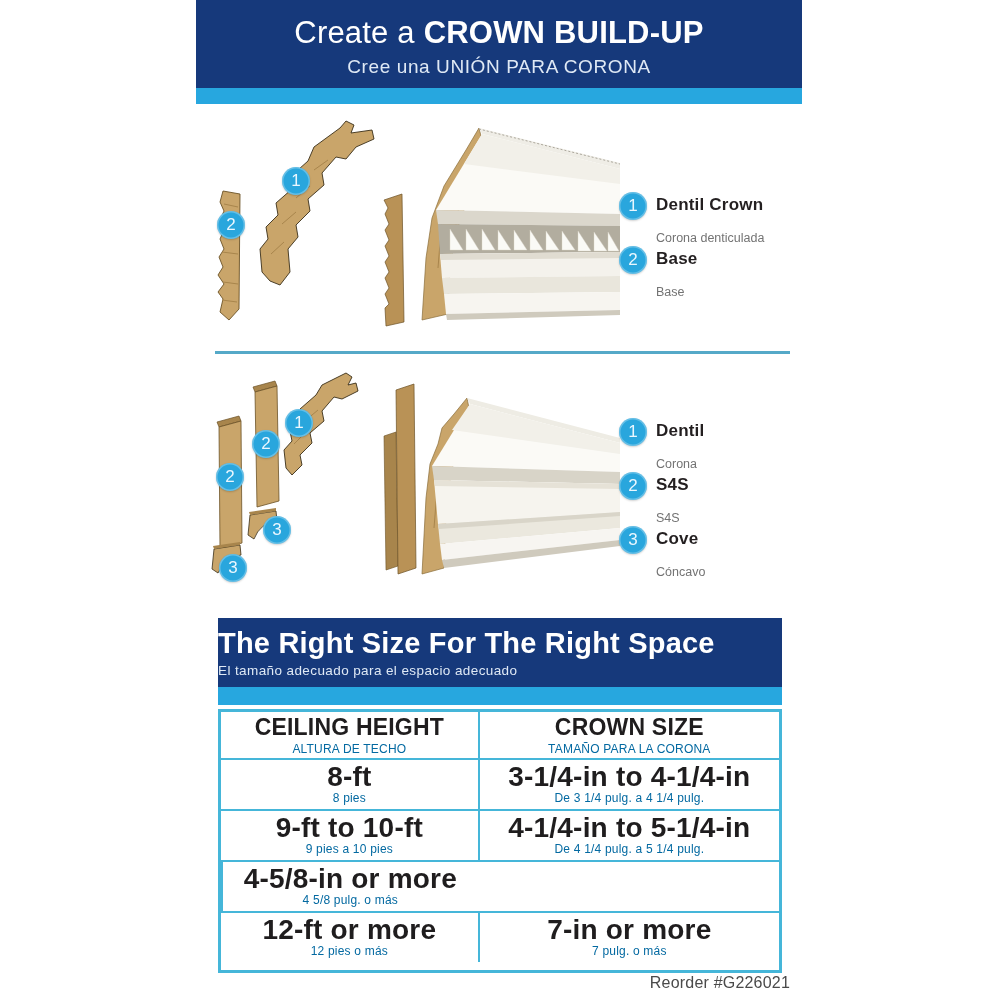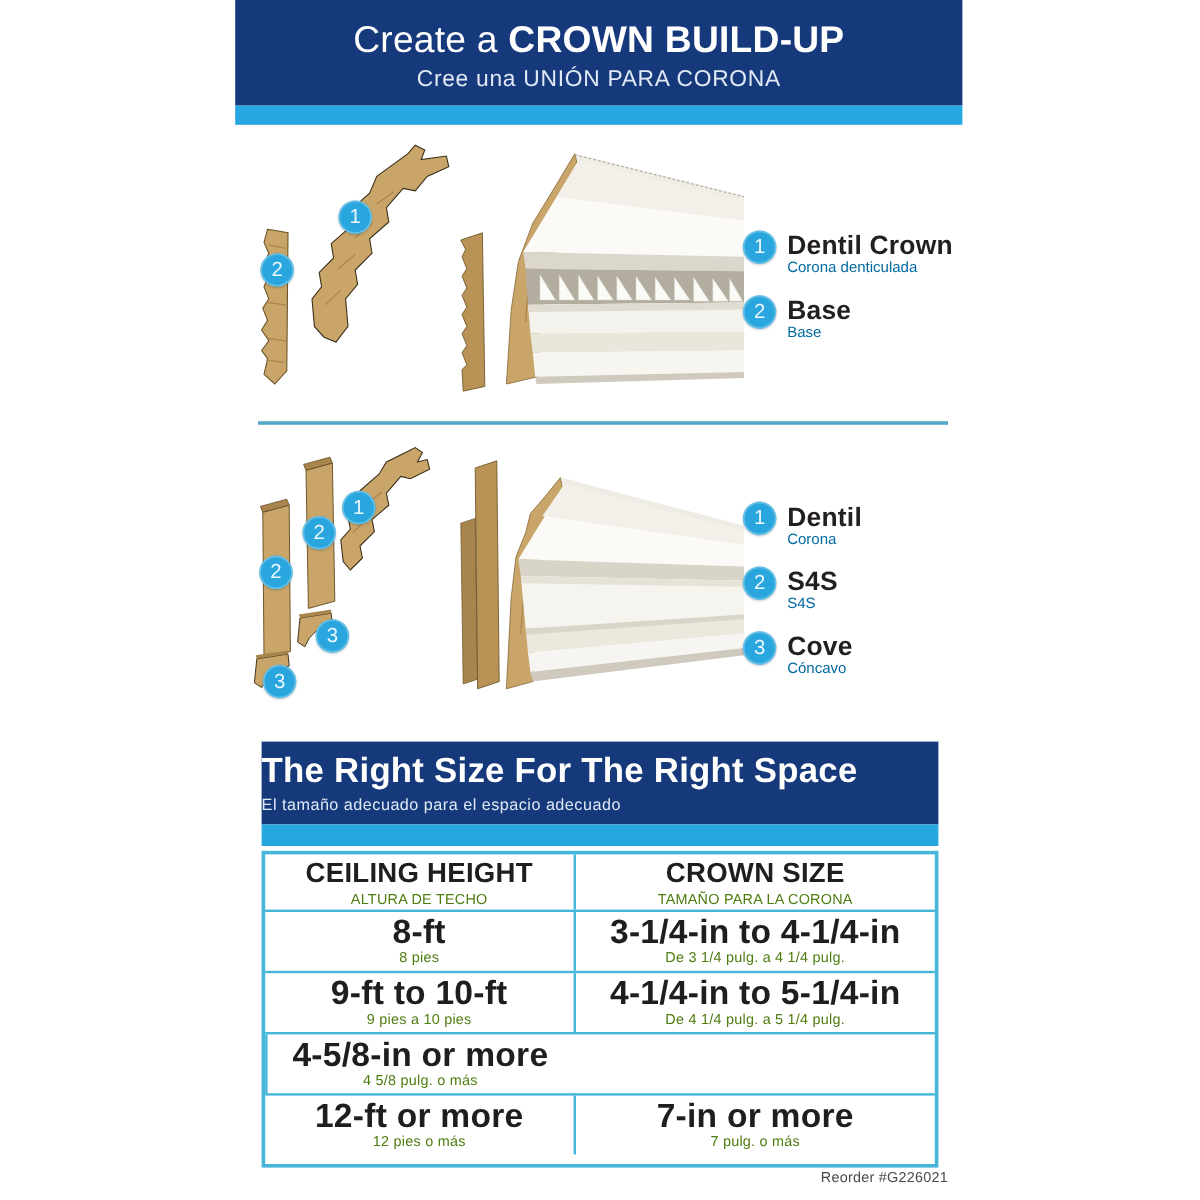--- a/index.html
+++ b/index.html
@@ -31,22 +31,22 @@
             text-align:center; line-height:27px;
             box-shadow: inset 0 0 0 1.5px rgba(255,255,255,0.28), 0 1px 2px rgba(0,0,0,0.18); }
 
   .legend { position:absolute; left:423px; top:0; width:183px; }
   .legend-item { position:absolute; left:0; display:flex; gap:9px; align-items:flex-start; }
   .legend-badge { flex:0 0 28px; width:28px; height:28px; border-radius:50%;
                   background:#29a6dd; color:#eaf7ff; font-size:17px; text-align:center;
                   line-height:27px;
                   box-shadow: inset 0 0 0 1.5px rgba(255,255,255,0.28), 0 1px 2px rgba(0,0,0,0.18); }
   .legend-text { padding-top:1px; }
-  .legend-label { font-size:22px; font-weight:700; color:#231f20; line-height:23px; letter-spacing:0.2px; }
-  .legend-sub   { font-size:12.5px; color:#0369a1; line-height:15px; margin-top:0; }
+  .legend-label { font-size:17px; font-weight:700; color:#231f20; line-height:23px; letter-spacing:0.2px; }
+  .legend-sub   { font-size:12.5px; color:#737373; line-height:15px; margin-top:15px; }
 
   .divider { position:absolute; left:215px; top:351px; width:575px; height:3px; background:#55a9c8; }
 
   
   .size-banner { position:absolute; left:218px; top:618px; width:564px; height:69px;
                  background:#16397b; display:flex; flex-direction:column; 
                  justify-content:center; gap:3px; }
   .size-title { font-size:29px; font-weight:700; color:#ffffff; letter-spacing:0.2px; white-space:nowrap; }
   .size-sub   { font-size:13.5px; color:#dfe9f5; letter-spacing:0.4px; }
   .stripe-size { position:absolute; left:218px; top:687px; width:564px; height:18px; background:#27a7df; }
@@ -54,23 +54,23 @@
   .size-table { position:absolute; left:218px; top:709px; width:564px; height:264px;
                 border:3px solid #45b6d9; background:#ffffff; }
   .trow { display:grid; grid-template-columns:46% 54%; }
   .trow + .trow { border-top:2px solid #45b6d9; }
   .tcell { display:flex; flex-direction:column; align-items:center; justify-content:center; text-align:center; }
   .tcell.right { border-left:2px solid #45b6d9; }
   .trow-header { height:46px; }
   .trow-data   { height:51px; }
   .cell-en { font-size:28px; font-weight:700; color:#1f1d1e; line-height:25px; letter-spacing:0.2px; white-space:nowrap; }
   .trow-header .cell-en { font-size:23px; }
-  .cell-es { font-size:12px; color:#4d7c0f; line-height:14px; margin-top:2px; letter-spacing:0.2px; white-space:nowrap; }
-
-  .reorder { position:absolute; top:974px; right:210px; font-size:12px; color:#4a4a4a; letter-spacing:0.2px; }
+  .cell-es { font-size:12px; color:#0369a1; line-height:14px; margin-top:2px; letter-spacing:0.2px; white-space:nowrap; }
+
+  .reorder { position:absolute; top:974px; right:210px; font-size:16px; color:#4a4a4a; letter-spacing:0.2px; }
 
   svg { display:block; }
 </style>
 </head>
 <body>
 
 <div class="page">
 
   <div class="banner">
     <div class="banner-title">

